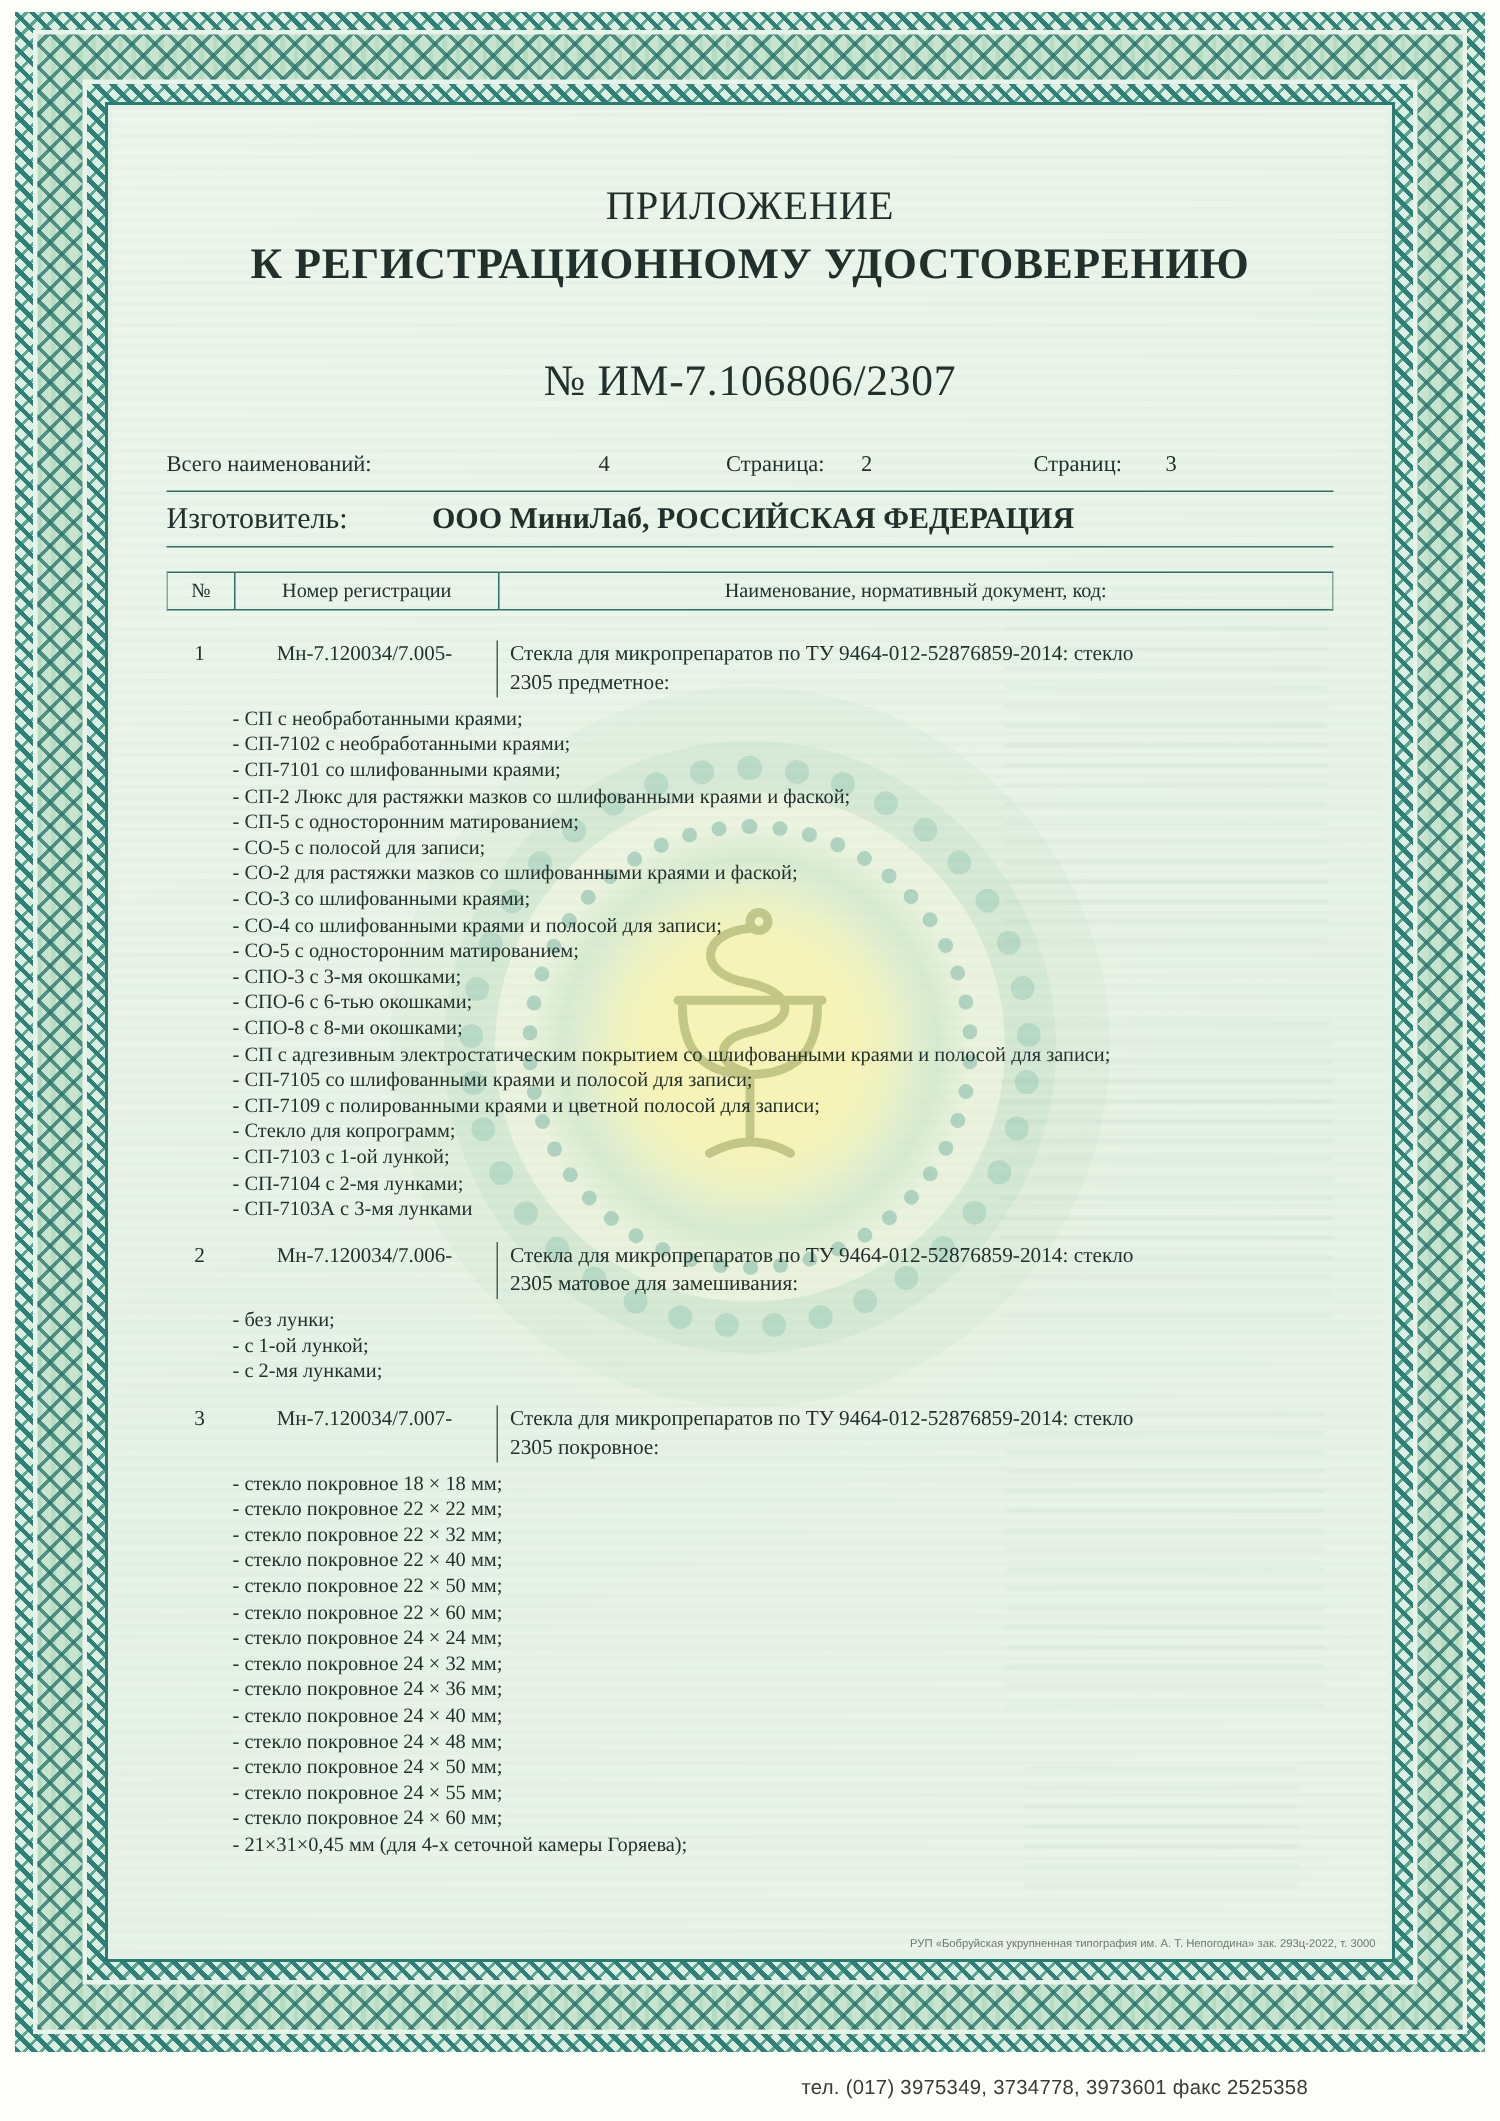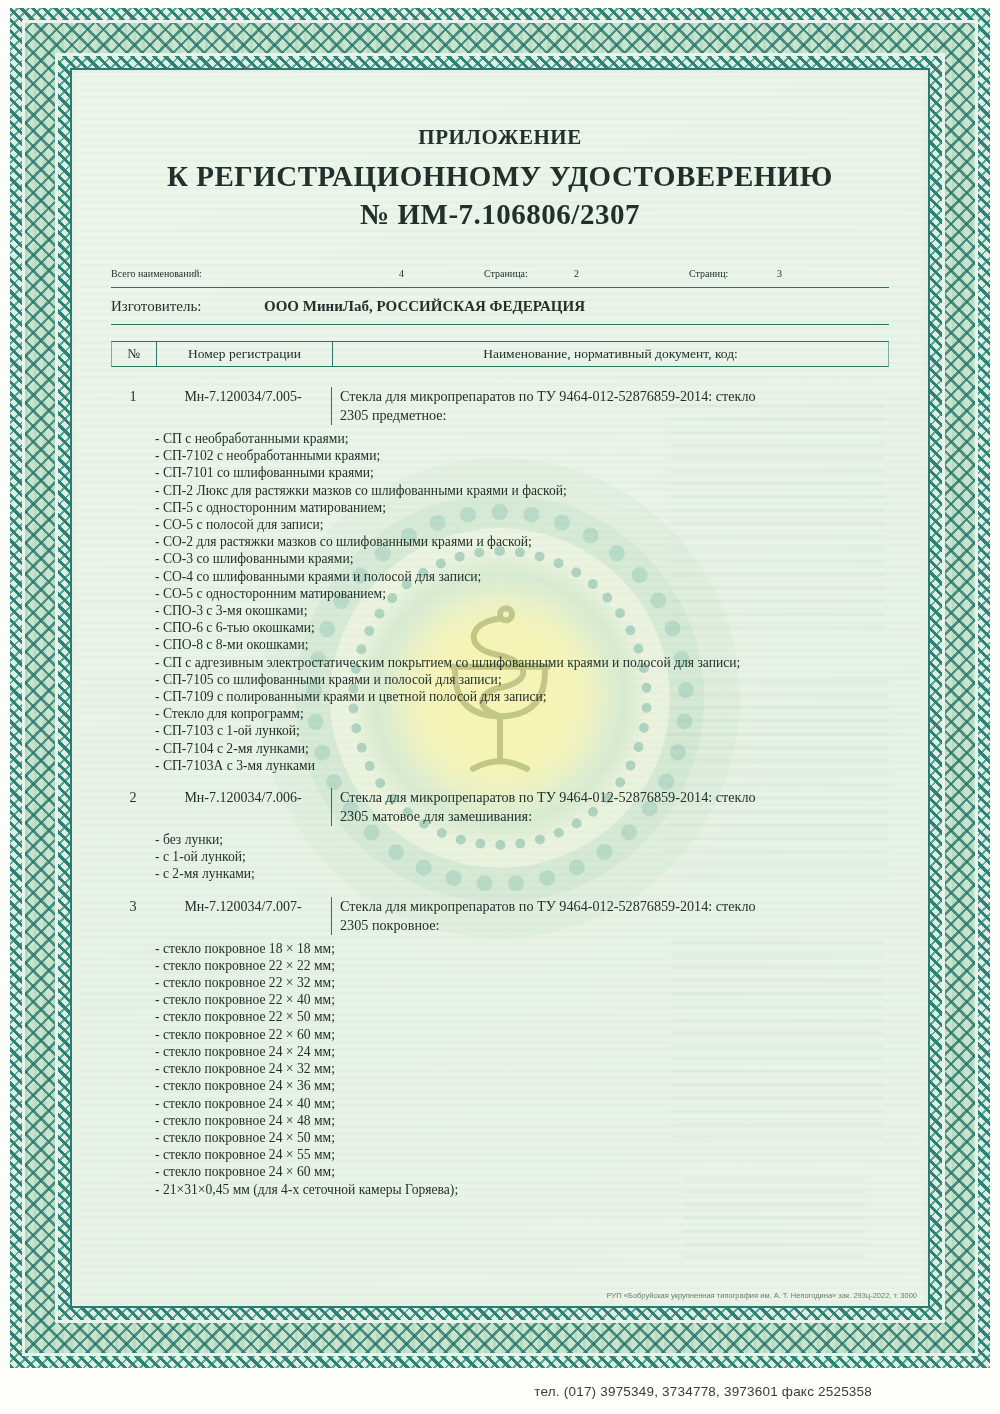--- a/index.html
+++ b/index.html
@@ -54,34 +54,34 @@
   
   .ghost { position:absolute; opacity:.55; filter:blur(1.2px);
     background: repeating-linear-gradient(0deg, rgba(100,145,125,.15) 0 2px, rgba(0,0,0,0) 2px 13px); }
   .g1 { right:40px; top:320px; width:215px; height:235px; }
   .g2 { right:36px; top:600px; width:222px; height:205px; }
   .g3 { right:42px; top:860px; width:212px; height:205px; }
   .g4 { right:60px; top:1095px; width:182px; height:90px; }
 
   
   .title { text-align:center; margin-bottom:26px; letter-spacing:.5px; }
-  .title .t1 { font-size:21px; font-weight:bold; line-height:40px; }
+  .title .t1 { font-size:27px; font-weight:normal; line-height:40px; }
   .title .t2 { font-size:29px; font-weight:bold; line-height:38px;text-align:center; }
-  .title .t3 { font-size:29px; font-weight:bold; line-height:38px; }
-
-  
-  .meta { display:flex; font-size:10px; height:20px; align-items:flex-end; }
+  .title .t3 { font-size:29px; font-weight:normal; line-height:38px;margin-top:40px; }
+
+  
+  .meta { display:flex; font-size:15px; height:20px; align-items:flex-end; }
   .m1 { width:288px; } .m2 { width:85px; } .m3 { width:90px; }
   .m4 { width:115px; } .m5 { width:88px; } .m6 { flex:1; }
 
   .rule { border-top:1.5px solid #2e6f68; height:0; }
   .r1 { margin:8px 0 6px 0; }
   .r2 { margin:6px 0 0 0; }
 
-  .mfr { display:flex; font-size:15px; height:24px; align-items:center; }
+  .mfr { display:flex; font-size:20px; height:24px; align-items:center;gap:24px; }
   .mfr-label { width:153px; }
   .mfr-value { font-weight:bold; }
 
   
   .thead { margin-top:16px; display:grid; grid-template-columns:44px 176px 1fr;
     border-top:1.6px solid #2e6f68; border-bottom:1.6px solid #2e6f68;
     font-size:13.5px; height:26px; align-items:center; }
   .thead > div { text-align:center; height:100%; display:flex; align-items:center; justify-content:center; }
   .thead .c2, .thead .c3 { border-left:1.2px solid #2e6f68; }
   .thead { border-left:1.2px solid rgba(46,111,104,.55); border-right:1.2px solid rgba(46,111,104,.55); }

